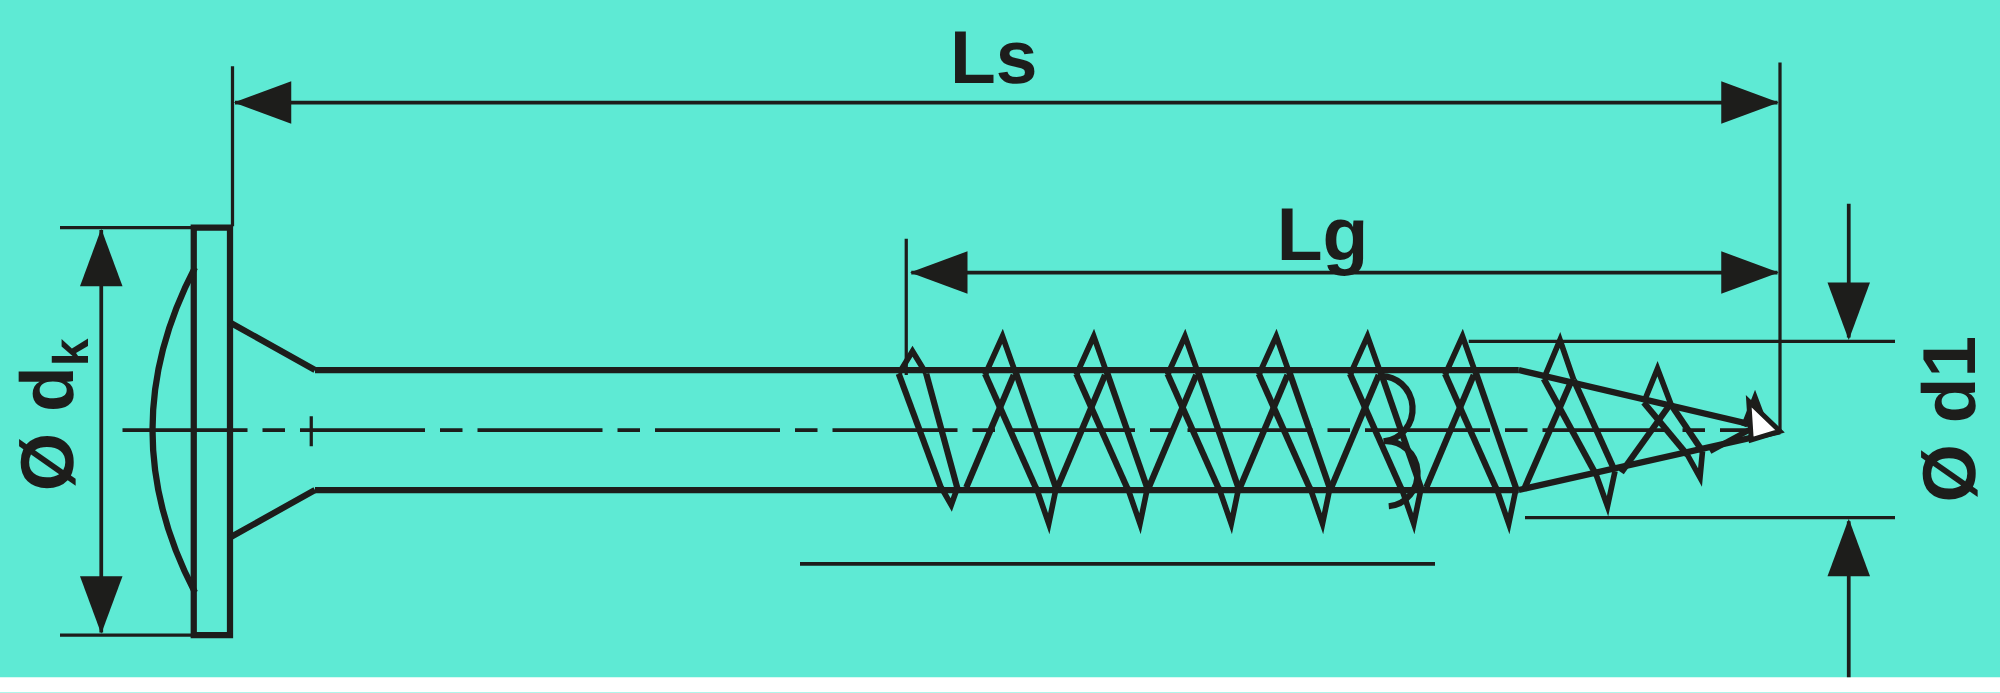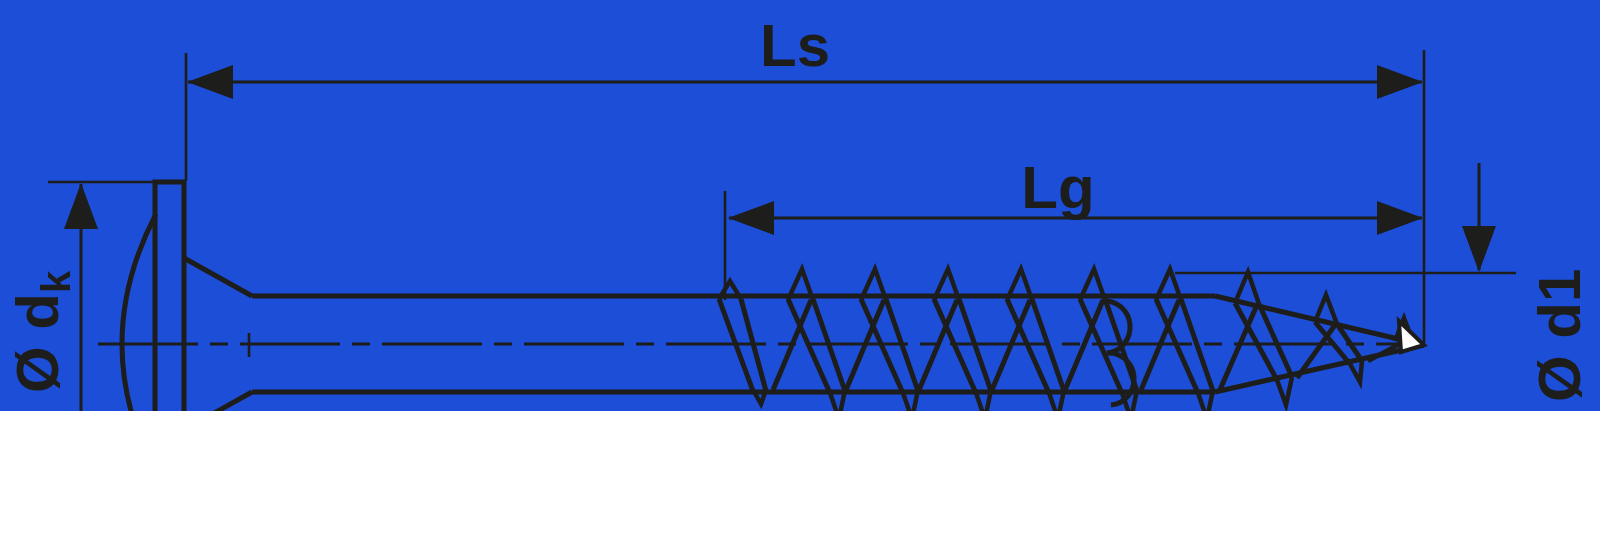--- a/index.html
+++ b/index.html
@@ -1,16 +1,16 @@
 <!DOCTYPE html>
 <html><head>
 <meta charset="utf-8">
 <style>
   html,body{margin:0;padding:0;background:#ffffff;}
-  .stage{position:relative;width:1600px;height:411px;background:#1d4ed8;overflow:hidden;}
+  .stage{position:relative;width:1600px;height:542px;background:#5eead4;overflow:hidden;}
   svg{position:absolute;inset:0;display:block;}
   .lbl{font-family:"Liberation Sans",sans-serif;font-weight:700;font-size:60px;fill:#1d1d1b;}
   .sub{font-size:40px;}
   .thin{stroke:#1d1d1b;stroke-width:3;fill:none;}
   .ext{stroke:#1d1d1b;stroke-width:2.6;fill:none;}
   .thick{stroke:#1d1d1b;stroke-width:5;fill:none;stroke-linejoin:miter;}
   .ah{fill:#1d1d1b;stroke:none;}
   .cl{stroke:#1d1d1b;stroke-width:3;fill:none;stroke-dasharray:100 12 18 12;}
 </style>
 </head>

